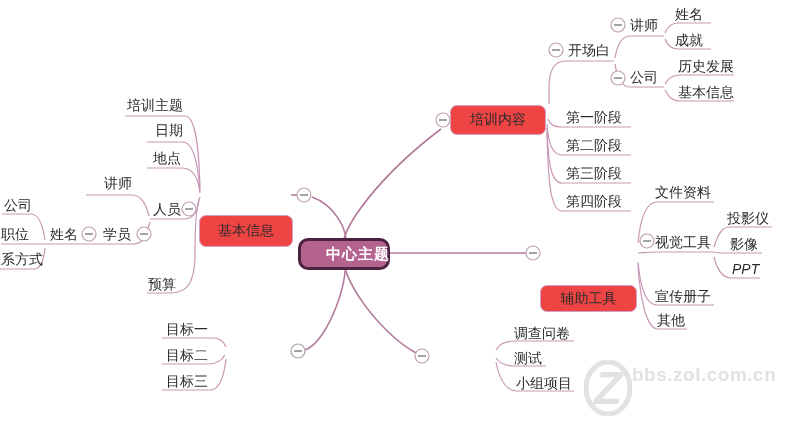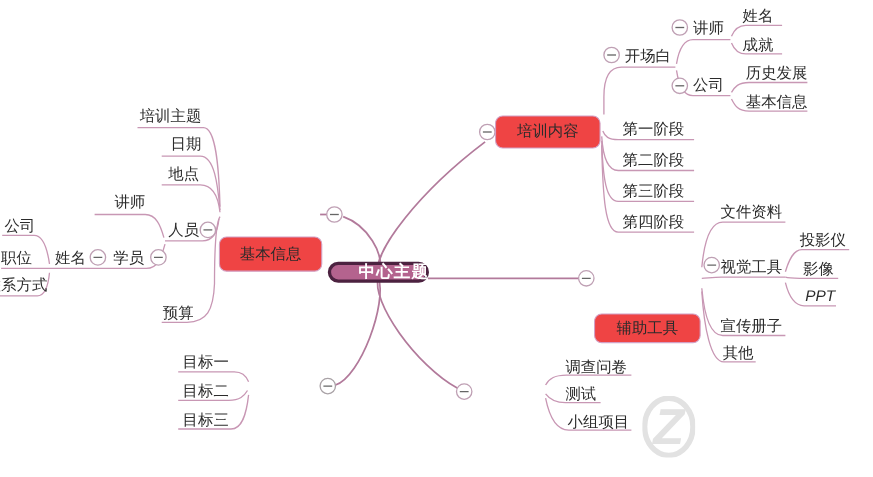--- a/index.html
+++ b/index.html
@@ -37,20 +37,21 @@
 <body>
 
 <div id="stage">
 
   <div class="watermark">
     <svg class="wm-logo" width="48" height="56" viewBox="0 0 48 56">
       <ellipse cx="24" cy="28" rx="22" ry="26" fill="none" stroke="#e2e2e2" stroke-width="5"></ellipse>
       <text x="24" y="44" text-anchor="middle" font-size="46" font-style="italic" font-weight="bold" font-family="Liberation Sans, sans-serif" fill="#e2e2e2">Z</text>
     </svg>
     <div class="wm-row">
+      <div class="wm-url">bbs.zol.com.cn</div>
     </div>
   </div>
 
   <svg class="layer" width="794" height="434" viewBox="0 0 794 434">
 
     <g fill="none" stroke="#b27a9b" stroke-width="1.6">
       <path d="M344,252 C352,230 332,204 312,197"></path>
       <path d="M291,195 L298,195"></path>
       <path d="M344,252 C352,276 328,342 305,350"></path>
       <path d="M344,252 C336,230 384,172 441,129"></path>
@@ -139,21 +140,21 @@
           <circle cx="647" cy="241" r="7"></circle>
           <line x1="643" y1="241" x2="651" y2="241" stroke="#666"></line>
         </g>
       <g>
           <circle cx="422" cy="356" r="7"></circle>
           <line x1="418" y1="356" x2="426" y2="356" stroke="#666"></line>
         </g>
     </g>
   </svg>
 
-  <div class="root-topic" style="left:298px;top:238px;width:92px;height:19px;padding-left:28px;">中心主题</div>
+  <div class="root-topic" style="left:298px;top:238px;width:92px;height:32px;padding-left:28px;">中心主题</div>
 
   <div class="topic" style="left:199px;top:179px;width:94px;height:32px;margin-top:36px;">基本信息</div>
   <div class="topic" style="left:450px;top:105px;width:96px;height:30px;">培训内容</div>
   <div class="topic" style="left:540px;top:240px;width:97px;height:27px;margin-top:45px;">辅助工具</div>
 
   <div class="leaf" style="left:127px;top:98px;">培训主题</div>
   <div class="leaf" style="left:155px;top:123px;">日期</div>
   <div class="leaf" style="left:153px;top:151px;">地点</div>
   <div class="leaf" style="left:153px;top:202px;">人员</div>
   <div class="leaf" style="left:148px;top:277px;">预算</div>

